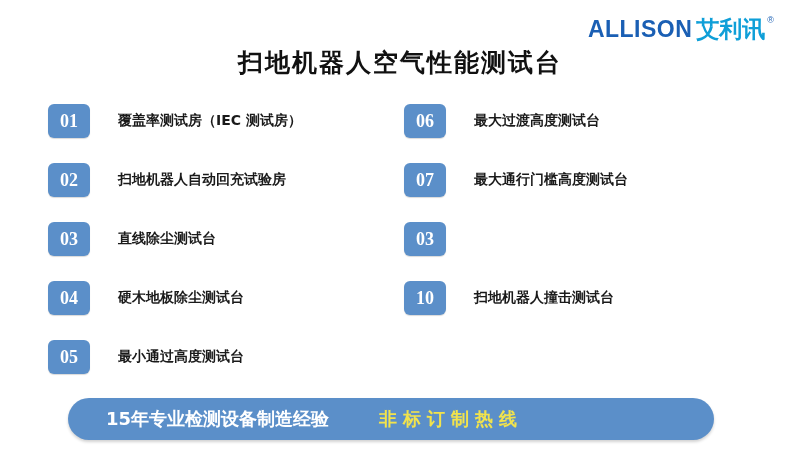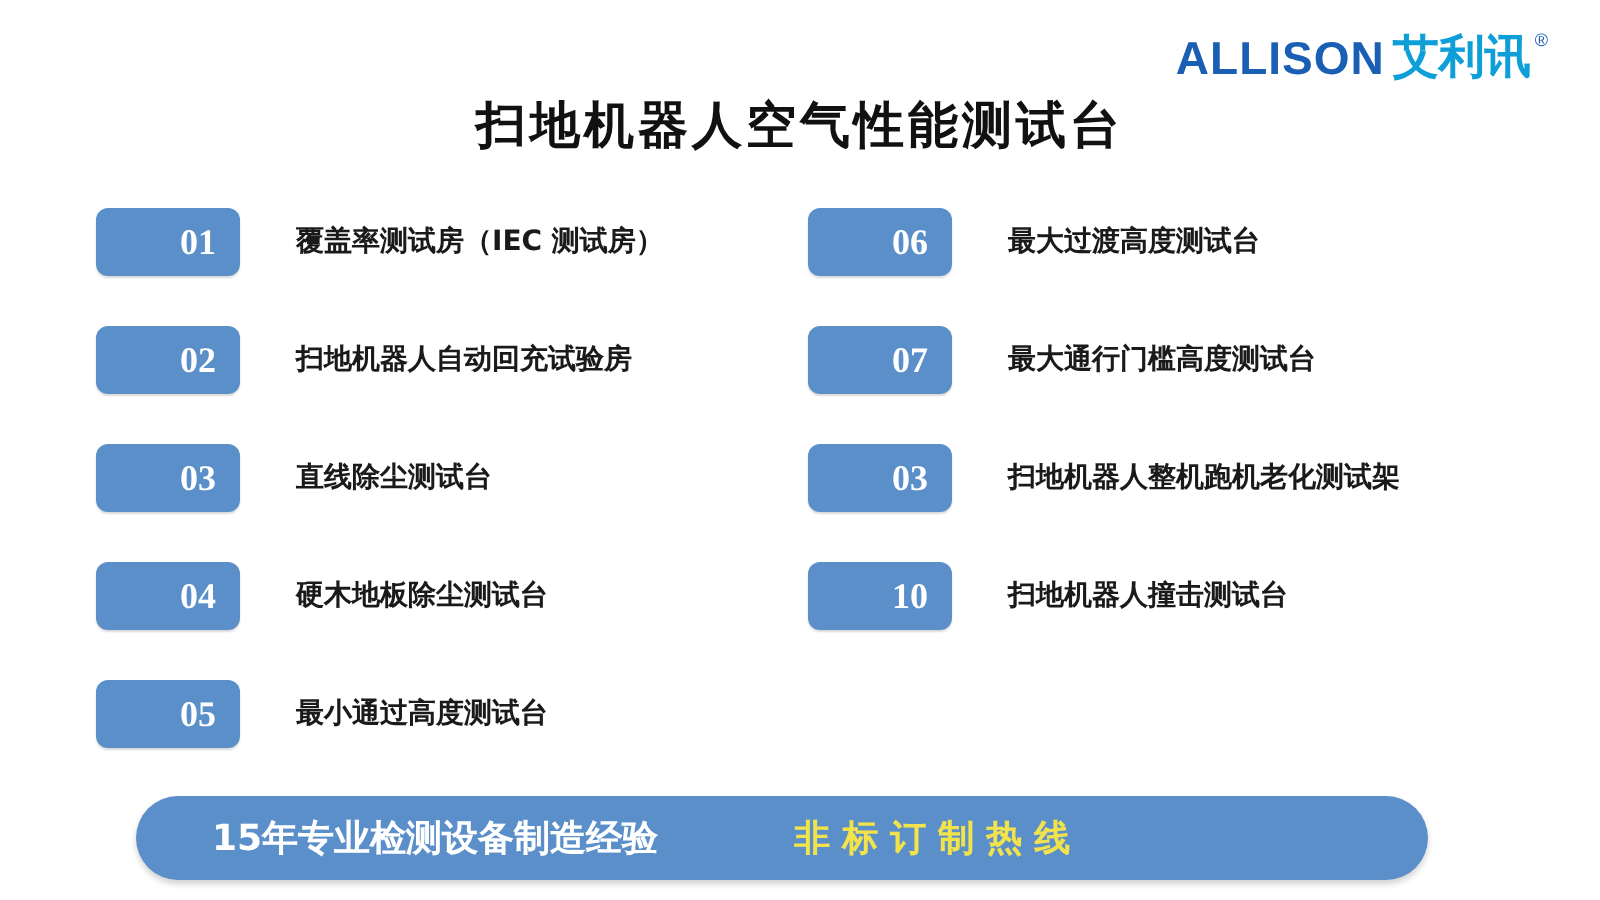--- a/index.html
+++ b/index.html
@@ -87,21 +87,20 @@
     border-radius: 6px;
     color: #ffffff;
     font-family: "Liberation Serif", serif;
     font-weight: bold;
     font-size: 18px;
     display: flex;
     align-items: center;
     justify-content: center;
     flex: none;
     box-shadow: 0 1px 1px rgba(0,0,0,0.15);
-    padding-left: 30px;
   }
   .item-label {
     margin-left: 28px;
     font-family: "DejaVu Sans", sans-serif;
     font-weight: bold;
     font-size: 14px;
     color: #1a1a1a;
     white-space: nowrap;
   }
 
@@ -120,21 +119,21 @@
   }
   .footer-left {
     margin-left: 38px;
     font-family: "DejaVu Sans", sans-serif;
     font-weight: bold;
     font-size: 18px;
     color: #ffffff;
     white-space: nowrap;
   }
   .footer-right {
-    margin-left: 68px;
+    margin-left: 50px;
     font-family: "DejaVu Sans", sans-serif;
     font-weight: bold;
     font-size: 18px;
     color: #f2e34c;
     letter-spacing: 6px;
     white-space: nowrap;
   }
 </style>
 </head>
 <body>
@@ -176,21 +175,20 @@
     <div class="item">
       <div class="num-box">06</div>
       <div class="item-label">最大过渡高度测试台</div>
     </div>
     <div class="item">
       <div class="num-box">07</div>
       <div class="item-label">最大通行门槛高度测试台</div>
     </div>
     <div class="item">
       <div class="num-box">03</div>
-      <div class="item-label">扫地机器人整机跑机老化测试架</div>
     </div>
     <div class="item">
       <div class="num-box">10</div>
       <div class="item-label">扫地机器人撞击测试台</div>
     </div>
   </div>
 
 </div>
 
 <div class="footer-banner">

